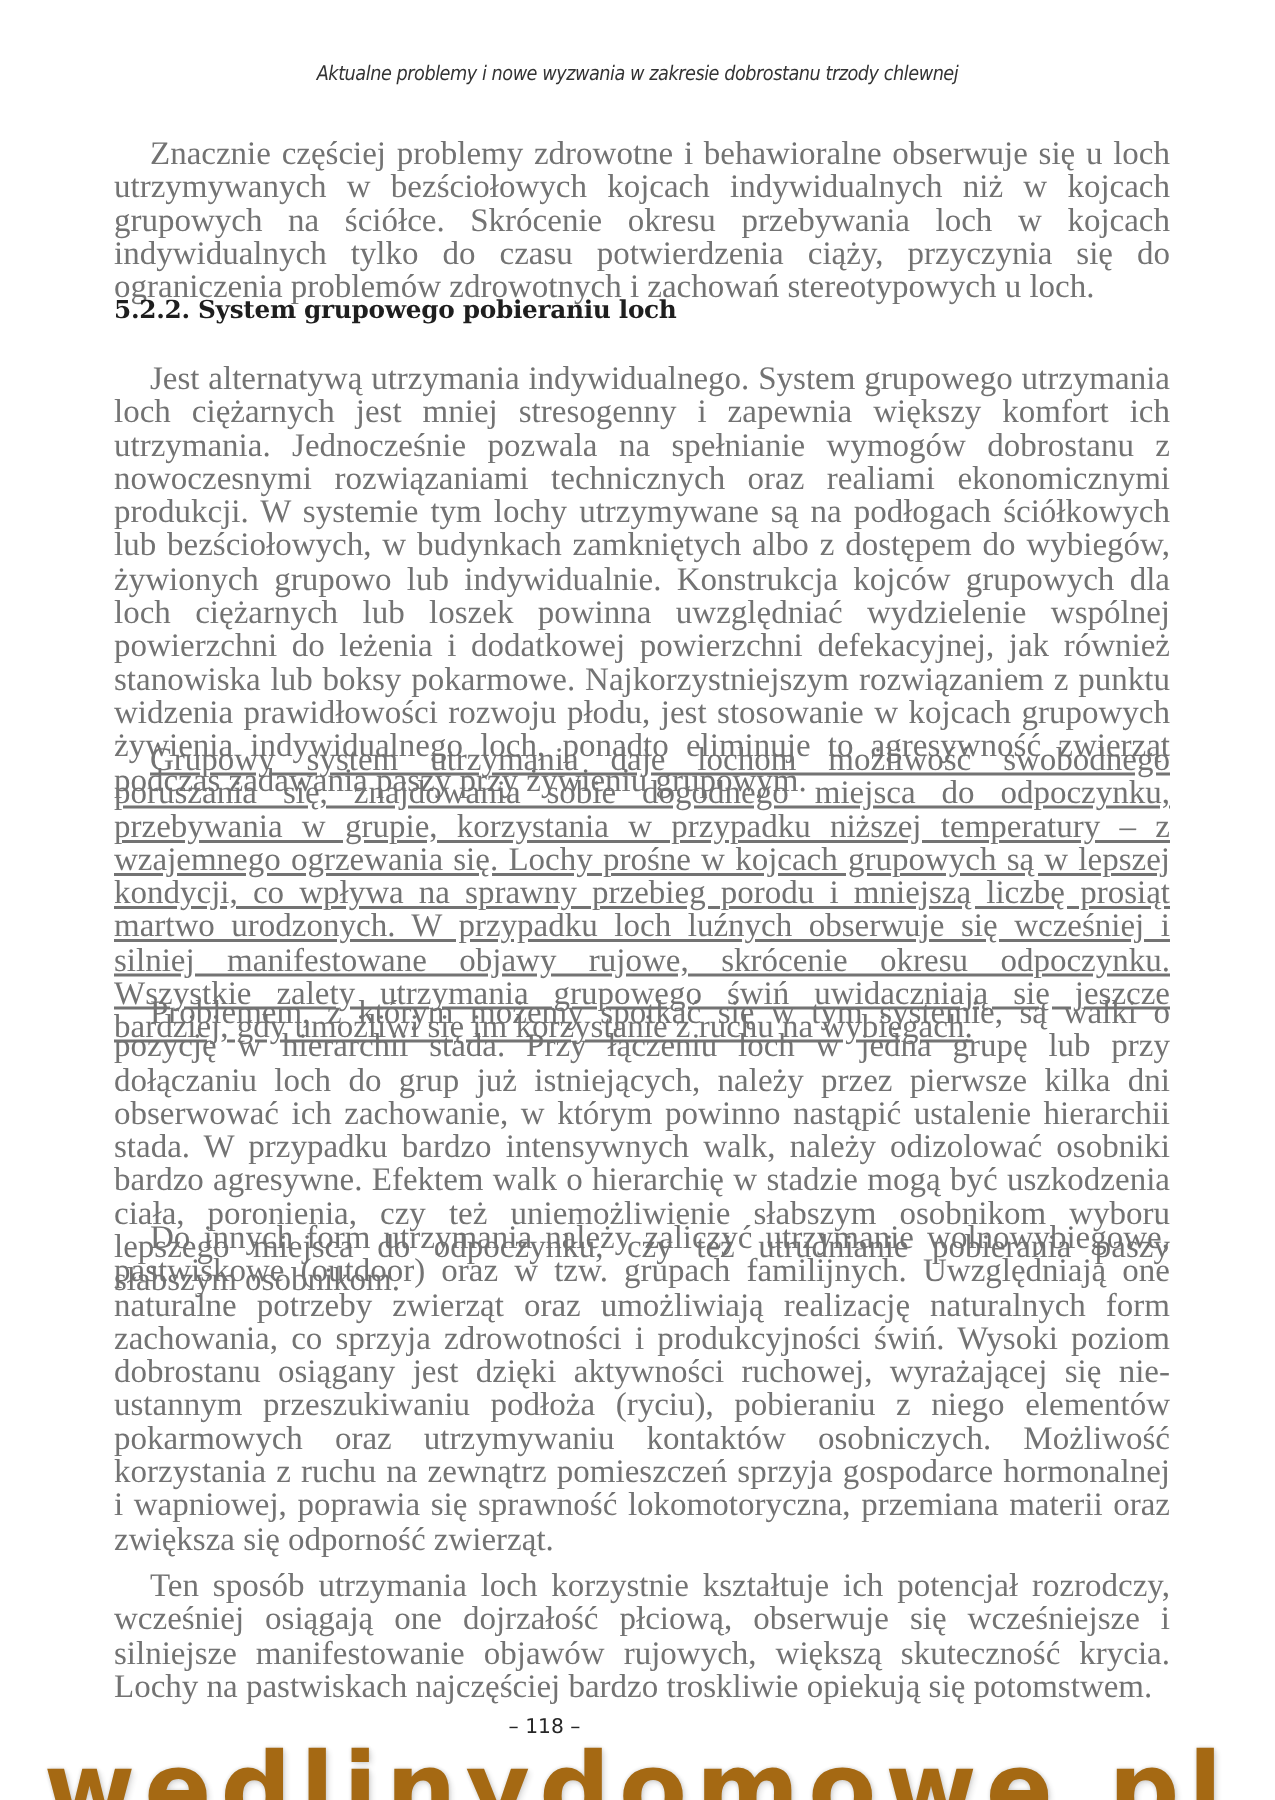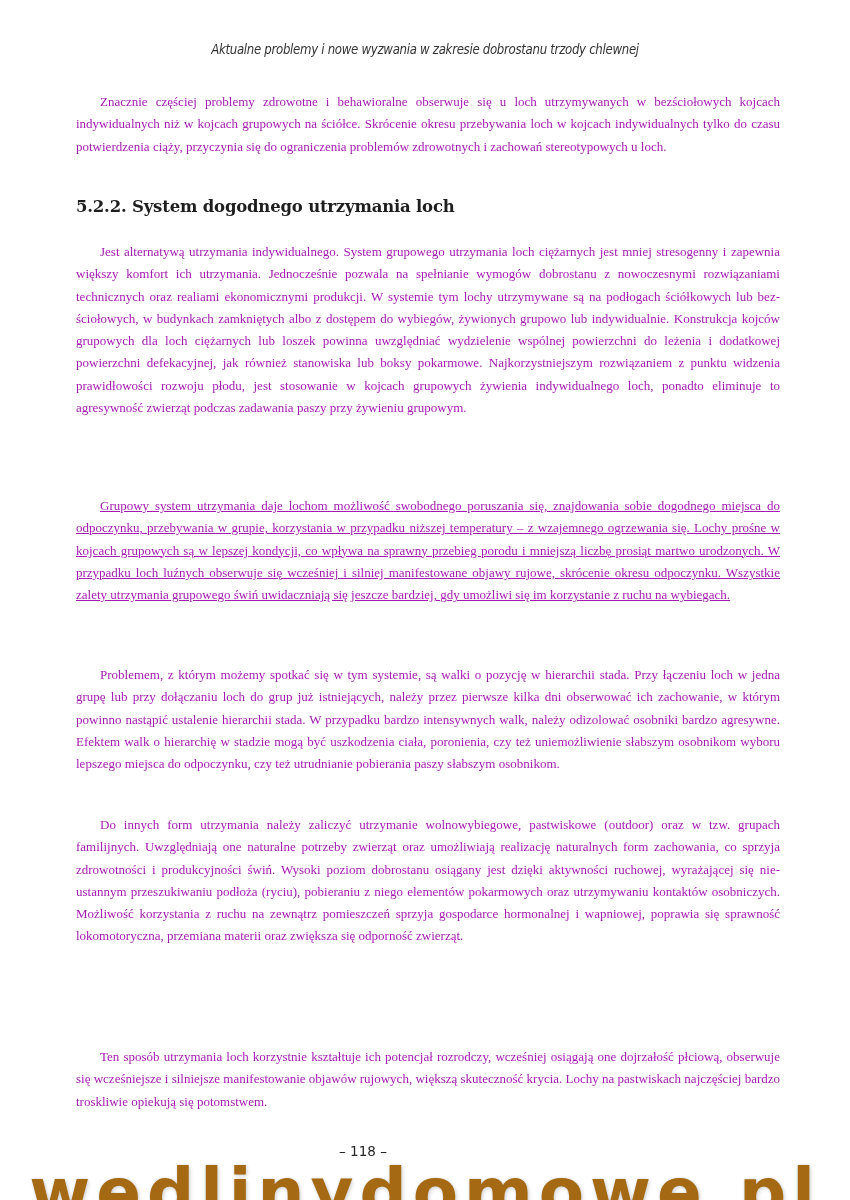--- a/index.html
+++ b/index.html
@@ -8,22 +8,22 @@
       color: #262626;
     }
     .page { position: absolute; left: 0; top: 0; width: 850px; height: 1200px; border-radius: 26px; }
     .running-header {
       position: absolute; top: 42px; left: 0; width: 850px; text-align: center;
       font-family: "DejaVu Sans", sans-serif; font-style: italic; font-size: 13.4px;
       color: #333; letter-spacing: -0.35px; transform: scaleX(0.88); transform-origin: center;
     }
     .body-text {
       position: absolute; left: 76px; width: 704px;
-      font-family: "Liberation Serif", serif; font-size: 13px; line-height: 22.3px;
-      text-align: justify; color: #a21caf;
+      font-family: "Liberation Serif", serif; font-size: 22px; line-height: 22.3px;
+      text-align: justify; color: #737373;
     }
     .body-text p { margin: 0; text-indent: 24px; hyphens: manual; }
     .section-heading {
       position: absolute; left: 76px; top: 197px;
       font-family: "DejaVu Serif", serif; font-weight: bold; font-size: 16.5px; color: #1e1e1e;
       letter-spacing: -0.2px;
     }
     #p0 { top: 91px; }
     #p1 { top: 241px; }
     #p2 { top: 495px; text-decoration: underline; }
@@ -45,21 +45,21 @@
 </head>
 <body>
 
 <div class="page">
   <div class="running-header">Aktualne problemy i nowe wyzwania w zakresie dobrostanu trzody chlewnej</div>
 
   <div class="body-text" id="p0">
     <p>Znacznie częściej problemy zdrowotne i behawioralne obserwuje się u loch utrzymywanych w bezściołowych kojcach indywidualnych niż w kojcach grupowych na ściółce. Skrócenie okresu przebywania loch w kojcach indywidualnych tylko do czasu potwierdzenia ciąży, przyczynia się do ograniczenia problemów zdrowotnych i zachowań stereotypowych u loch.</p>
   </div>
 
-  <div class="section-heading">5.2.2. System dogodnego utrzymania loch</div>
+  <div class="section-heading">5.2.2. System grupowego pobieraniu loch</div>
 
   <div class="body-text" id="p1">
     <p>Jest alternatywą utrzymania indywidualnego. System grupowego utrzymania loch ciężarnych jest mniej stresogenny i zapewnia większy komfort ich utrzymania. Jednocześnie pozwala na spełnianie wymogów dobrostanu z nowoczesnymi rozwiązaniami technicznych oraz realiami eko­nomicznymi produkcji. W systemie tym lochy utrzymywane są na podłogach ściółkowych lub bez­ściołowych, w budynkach zamkniętych albo z dostępem do wybiegów, żywionych grupowo lub indywidualnie. Konstrukcja kojców grupowych dla loch ciężarnych lub loszek powinna uwzględ­niać wydzielenie wspólnej powierzchni do leżenia i dodatkowej powierzchni defekacyjnej, jak również stanowiska lub boksy pokarmowe. Najkorzystniejszym rozwiązaniem z punktu widzenia prawidłowości rozwoju płodu, jest stosowanie w kojcach grupowych żywienia indywidualnego loch, ponadto eliminuje to agresywność zwierząt podczas zadawania paszy przy żywieniu gru­powym.</p>
   </div>
   <div class="body-text" id="p2">
     <p>Grupowy system utrzymania daje lochom możliwość swobodnego poruszania się, znajdowa­nia sobie dogodnego miejsca do odpoczynku, przebywania w grupie, korzystania w przypadku niższej temperatury – z wzajemnego ogrzewania się. Lochy prośne w kojcach grupowych są w lep­szej kondycji, co wpływa na sprawny przebieg porodu i mniejszą liczbę prosiąt martwo urodzo­nych. W przypadku loch luźnych obserwuje się wcześniej i silniej manifestowane objawy rujowe, skrócenie okresu odpoczynku. Wszystkie zalety utrzymania grupowego świń uwidaczniają się jeszcze bardziej, gdy umożliwi się im korzystanie z ruchu na wybiegach.</p>
   </div>
   <div class="body-text" id="p3">
     <p>Problemem, z którym możemy spotkać się w tym systemie, są walki o pozycję w hierarchii stada. Przy łączeniu loch w jedna grupę lub przy dołączaniu loch do grup już istniejących, nale­ży przez pierwsze kilka dni obserwować ich zachowanie, w którym powinno nastąpić ustalenie hierarchii stada. W przypadku bardzo intensywnych walk, należy odizolować osobniki bardzo agresywne. Efektem walk o hierarchię w stadzie mogą być uszkodzenia ciała, poronienia, czy też uniemożliwienie słabszym osobnikom wyboru lepszego miejsca do odpoczynku, czy też utrudnia­nie pobierania paszy słabszym osobnikom.</p>
   </div>

